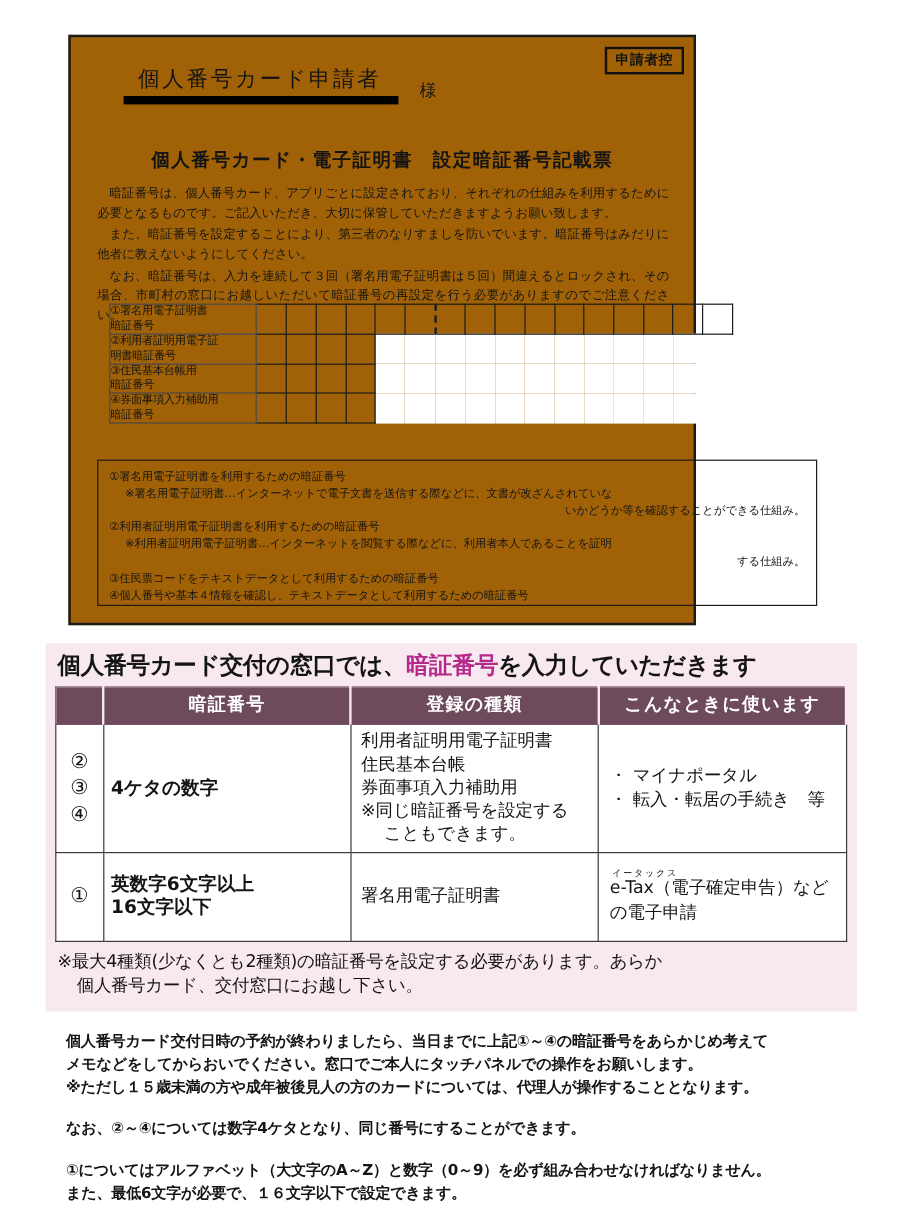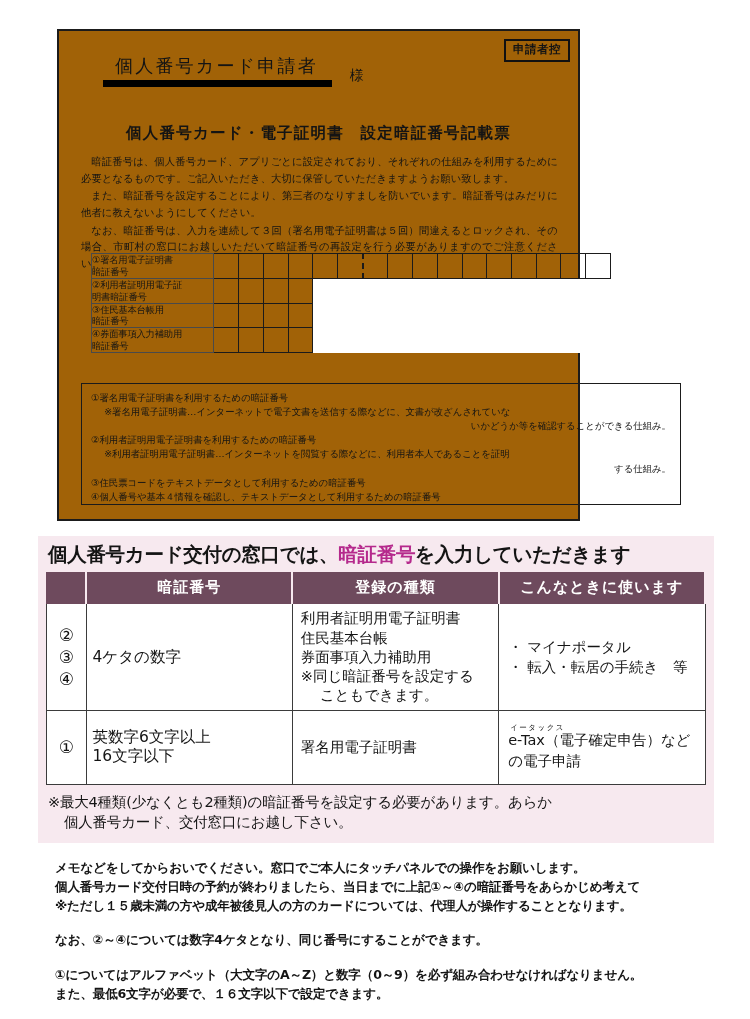--- a/index.html
+++ b/index.html
@@ -164,21 +164,21 @@
   td.num-cell{
     width:38px;
     text-align:center;
     font-size:17px;
     line-height:1.32;
     padding:4px 0;
   }
   td.kind-cell{
     width:156px;
     font-size:15.5px;
-    font-weight:normal;
+    font-weight:bold;
     padding:17px 6px;
     line-height:1.25;
     margin-left:16px;
   }
   td.reg-cell{
     width:230px;
     font-size:14.5px;
     padding:5px 8px;
     line-height:1.32;
   }
@@ -361,21 +361,21 @@
       </tbody>
   </table>
 
   <div class="pink-note">
     <span>※最大4種類(少なくとも2種類)の暗証番号を設定する必要があります。あらか</span>
     <span class="ind">個人番号カード、交付窓口にお越し下さい。</span>
   </div>
 </div>
 
 <div class="bottom">
+  <p>個人番号カード交付日時の予約が終わりましたら、当日までに上記①～④の暗証番号をあらかじめ考えて</p>
   <p>メモなどをしてからおいでください。窓口でご本人にタッチパネルでの操作をお願いします。</p>
-  <p>個人番号カード交付日時の予約が終わりましたら、当日までに上記①～④の暗証番号をあらかじめ考えて</p>
   <p>※ただし１５歳未満の方や成年被後見人の方のカードについては、代理人が操作することとなります。</p>
   <div class="gap"></div>
   <p>なお、②～④については数字4ケタとなり、同じ番号にすることができます。</p>
   <div class="gap"></div>
   <p>①についてはアルファベット（大文字のA～Z）と数字（0～9）を必ず組み合わせなければなりません。</p>
   <p>また、最低6文字が必要で、１６文字以下で設定できます。</p>
 </div>
 
 </body></html>

